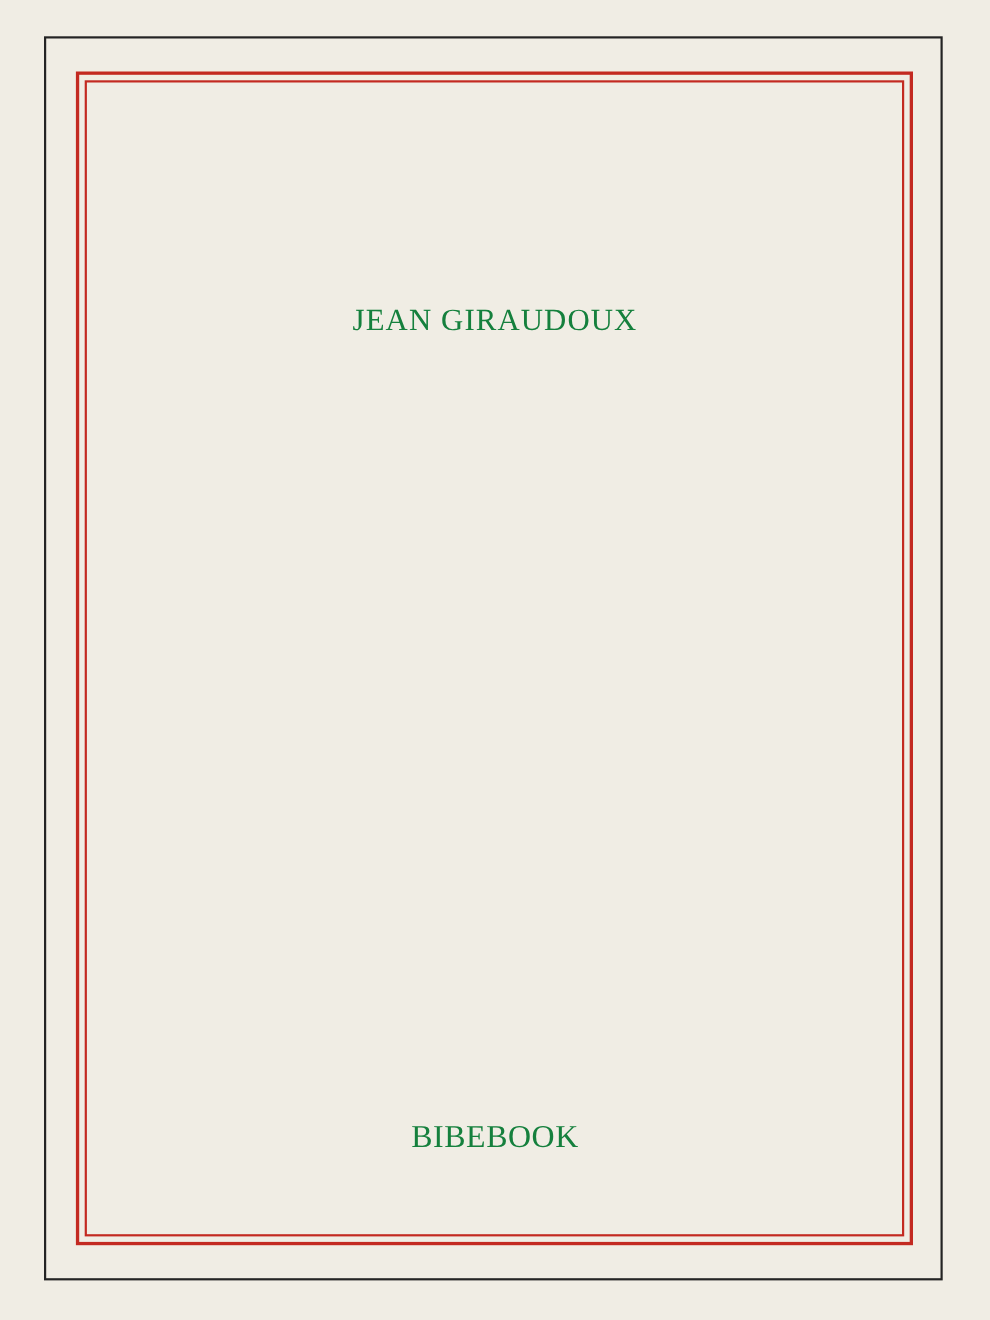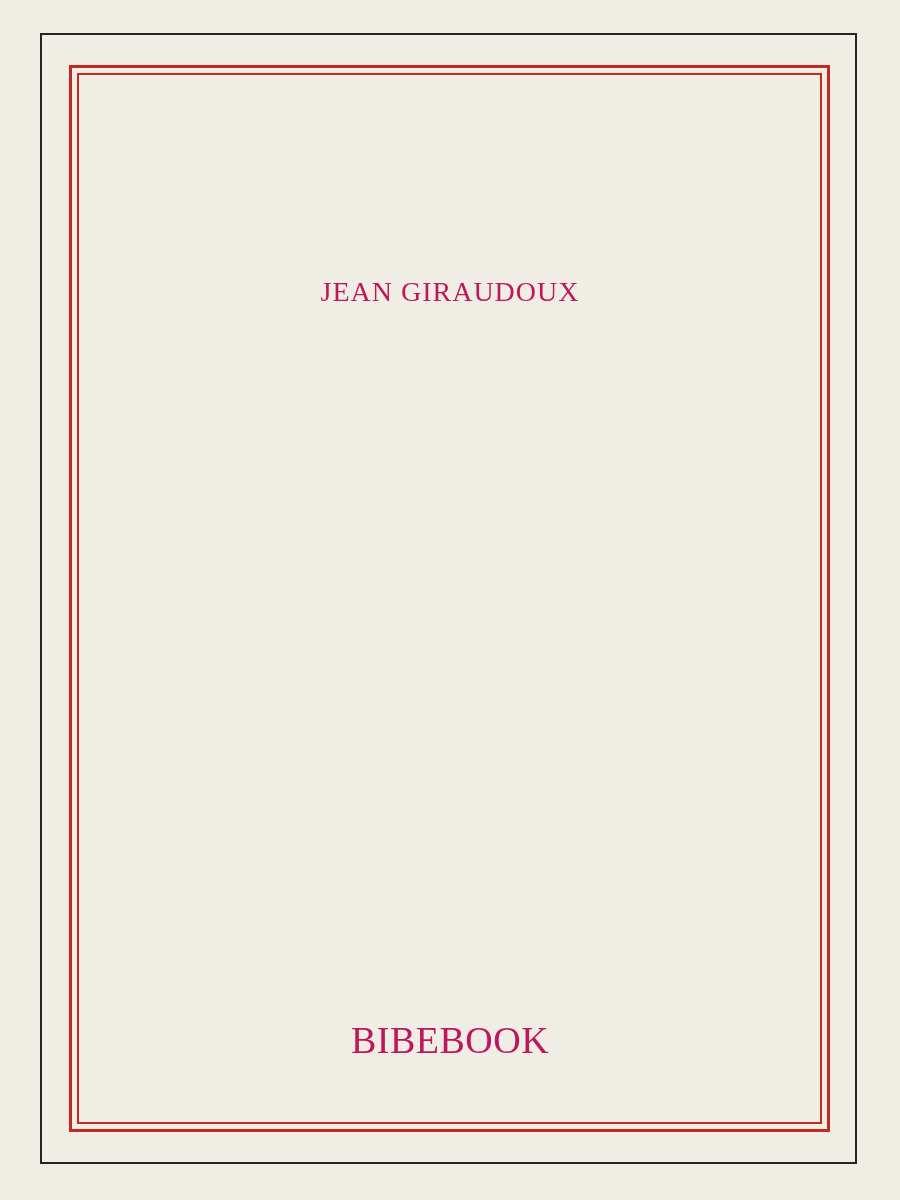--- a/index.html
+++ b/index.html
@@ -39,37 +39,37 @@
     top: 73px;
     width: 745px;
     height: 1051px;
     border: 2px solid #C32A21;
   }
   .textline {
     position: absolute;
     left: 0;
     width: 100%;
     text-align: center;
-    color: #be185d;
+    color: #15803d;
     white-space: nowrap;
   }
   .author {
     top: 276px;
     font-size: 28px;
     letter-spacing: 1px;
   }
   .title {
     top: 412px;
     font-size: 52px;
     font-weight: bold;
     letter-spacing: 0.5px;
   }
   .publisher {
     top: 1018px;
-    font-size: 38px;
+    font-size: 29px;
     letter-spacing: 0.5px;
   }
 </style>
 </head>
 <body>
 
 <div class="cover">
   <div class="frame frame-black"></div>
   <div class="frame frame-red-outer"></div>
   <div class="frame frame-red-inner"></div>

